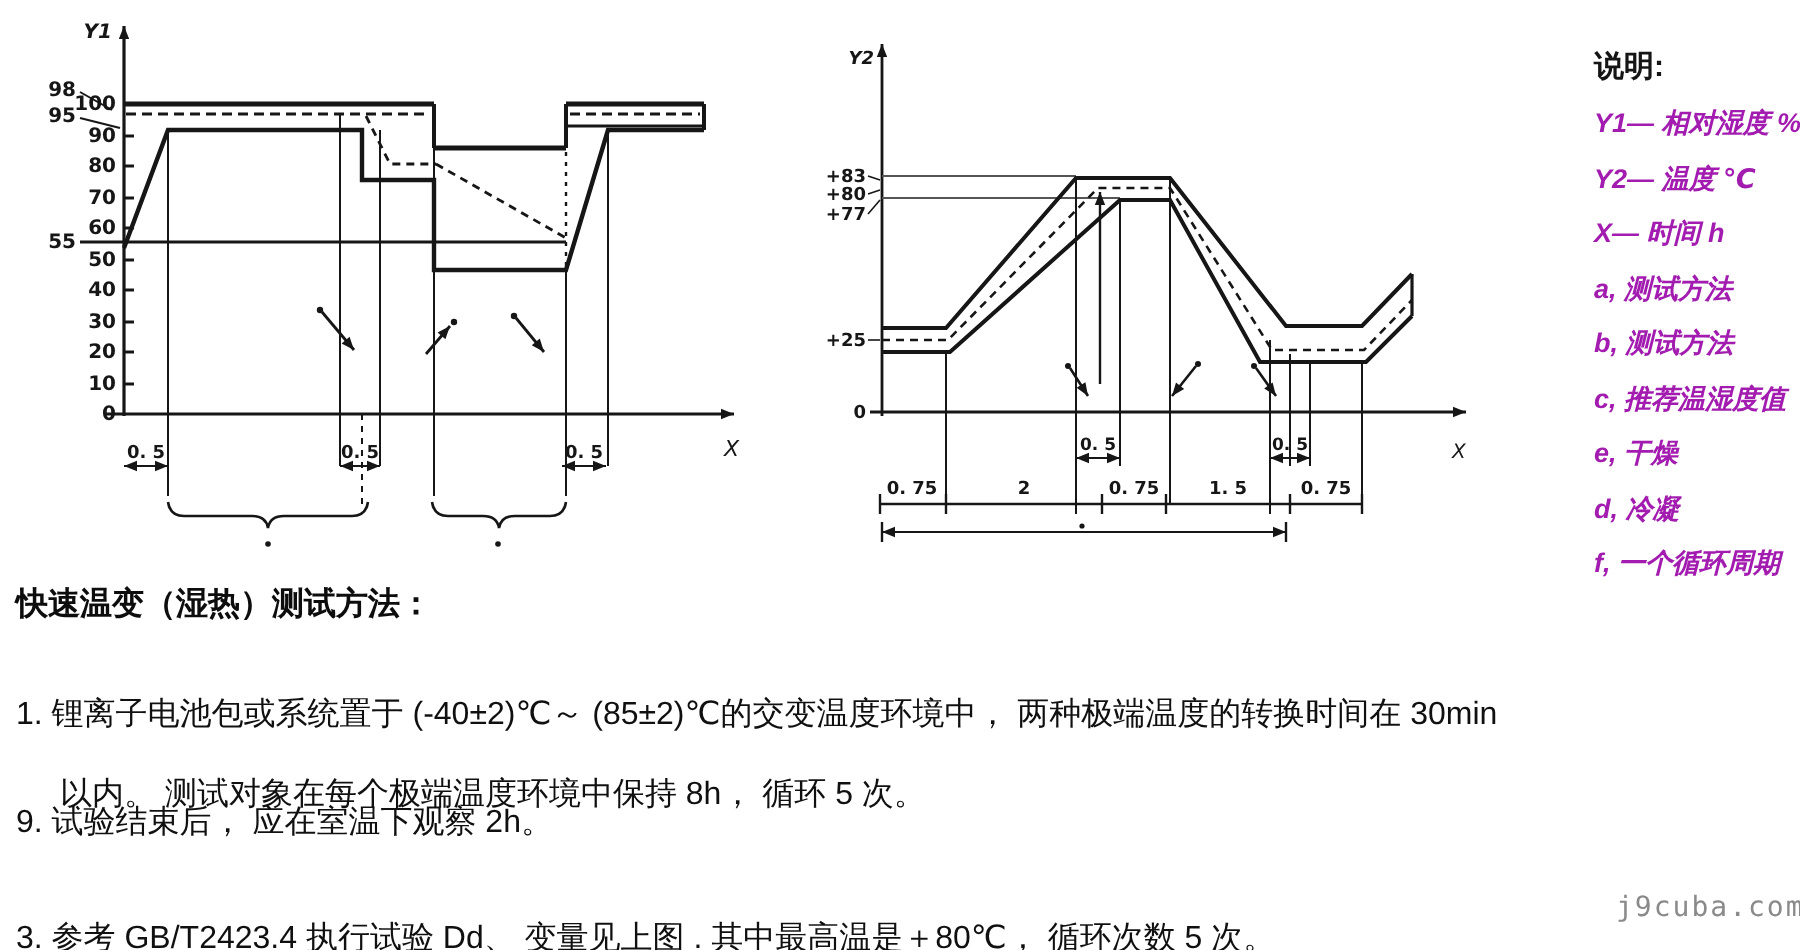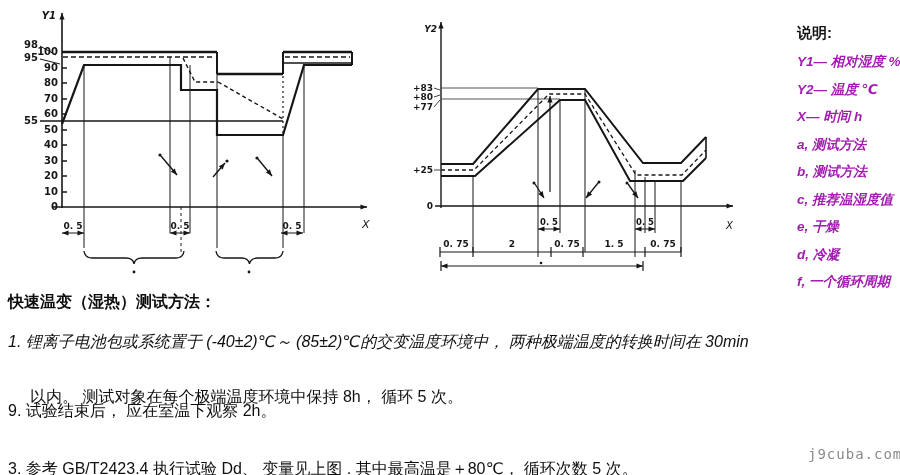--- a/index.html
+++ b/index.html
@@ -6,21 +6,21 @@
   body{width:900px;height:475px;background:#ffffff;overflow:hidden;position:relative;
        font-family:"Liberation Sans","DejaVu Sans",sans-serif;color:#111;}
   .fig{position:absolute;}
   svg text{font-family:"DejaVu Sans","Liberation Sans",sans-serif;}
   .legend{position:absolute;left:776px;top:24px;width:124px;margin-left:21px;}
   .legend-title{font-size:15px;font-weight:bold;margin:0 0 10px 0;color:#151515;}
   .legend-item{font-size:13.5px;font-style:italic;font-weight:bold;margin:0 0 9.5px 0;
                white-space:nowrap;color:#a21caf;}
   .sec-title{position:absolute;left:8px;top:292px;margin:0;font-size:16px;font-weight:bold;color:#0d0d0d;}
   .mline{position:absolute;margin:0;font-size:16px;color:#101010;white-space:nowrap;}
-  .m1{left:8px;top:332px;font-style:italic;}
+  .m1{left:8px;top:347px;}
   .m2{left:30px;top:387px;}
   .m3{left:8px;top:401px;}
   .m4{left:8px;top:443px;margin-top:16px;}
   .watermark{position:absolute;left:808px;top:446px;font-family:"DejaVu Sans Mono","Liberation Mono",monospace;
              font-size:14px;color:#8a8a8a;letter-spacing:1px;}
 </style>
 </head>
 <body>
 
 <div>

